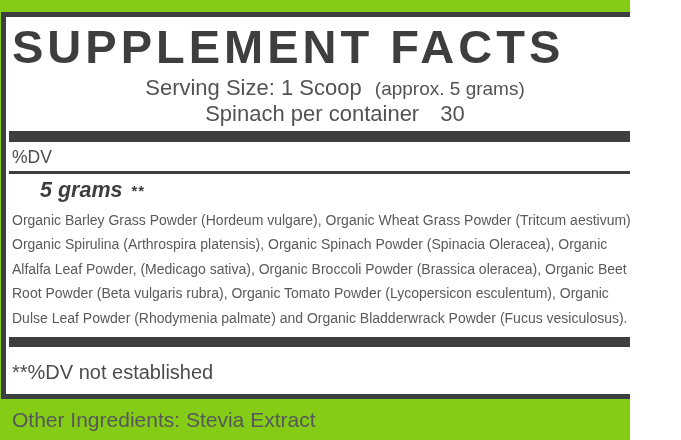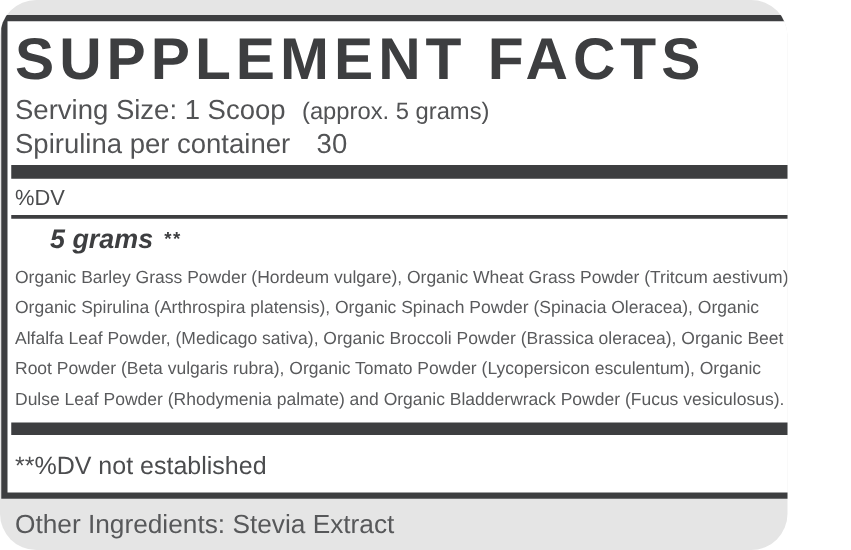--- a/index.html
+++ b/index.html
@@ -5,23 +5,22 @@
   html, body {
     margin: 0;
     padding: 0;
     background: #ffffff;
     font-family: "Liberation Sans", sans-serif;
   }
   .stage {
     position: relative;
     width: 630px;
     height: 440px;
-    background: #e5e5e5;
+    background: #84cc16;
     overflow: hidden;
-    border-radius: 29px;
   }
   .panel {
     position: absolute;
     left: 1px;
     top: 12px;
     width: 668px;
     height: 387px;
     box-sizing: border-box;
     border: 5px solid #3d3e40;
     background: #ffffff;
@@ -33,20 +32,21 @@
     letter-spacing: 4px;
     line-height: 1.06;
     color: #3d3e40;
     white-space: nowrap;
   }
   .serving-block {
     margin: 3px 6px 0 6px;
     font-size: 22px;
     line-height: 25px;
     color: #525355;
+    text-align: center;
   }
   .serving-line { white-space: nowrap; }
   .approx {
     font-size: 19px;
     margin-left: 7px;
   }
   .servings-value { margin-left: 15px; }
   .bar-thick {
     height: 11px;
     background: #3d3e40;
@@ -117,21 +117,21 @@
   <div class="panel">
 
     <div class="title">SUPPLEMENT FACTS</div>
 
     <div class="serving-block">
       <div class="serving-line">
         <span>Serving Size: 1 Scoop</span>
         <span class="approx">(approx. 5 grams)</span>
       </div>
       <div class="serving-line">
-        <span>Spirulina per container</span>
+        <span>Spinach per container</span>
         <span class="servings-value">30</span>
       </div>
     </div>
 
     <div class="bar-thick"></div>
 
     <div class="amount-row">
       <span>%DV</span>
     </div>
 

